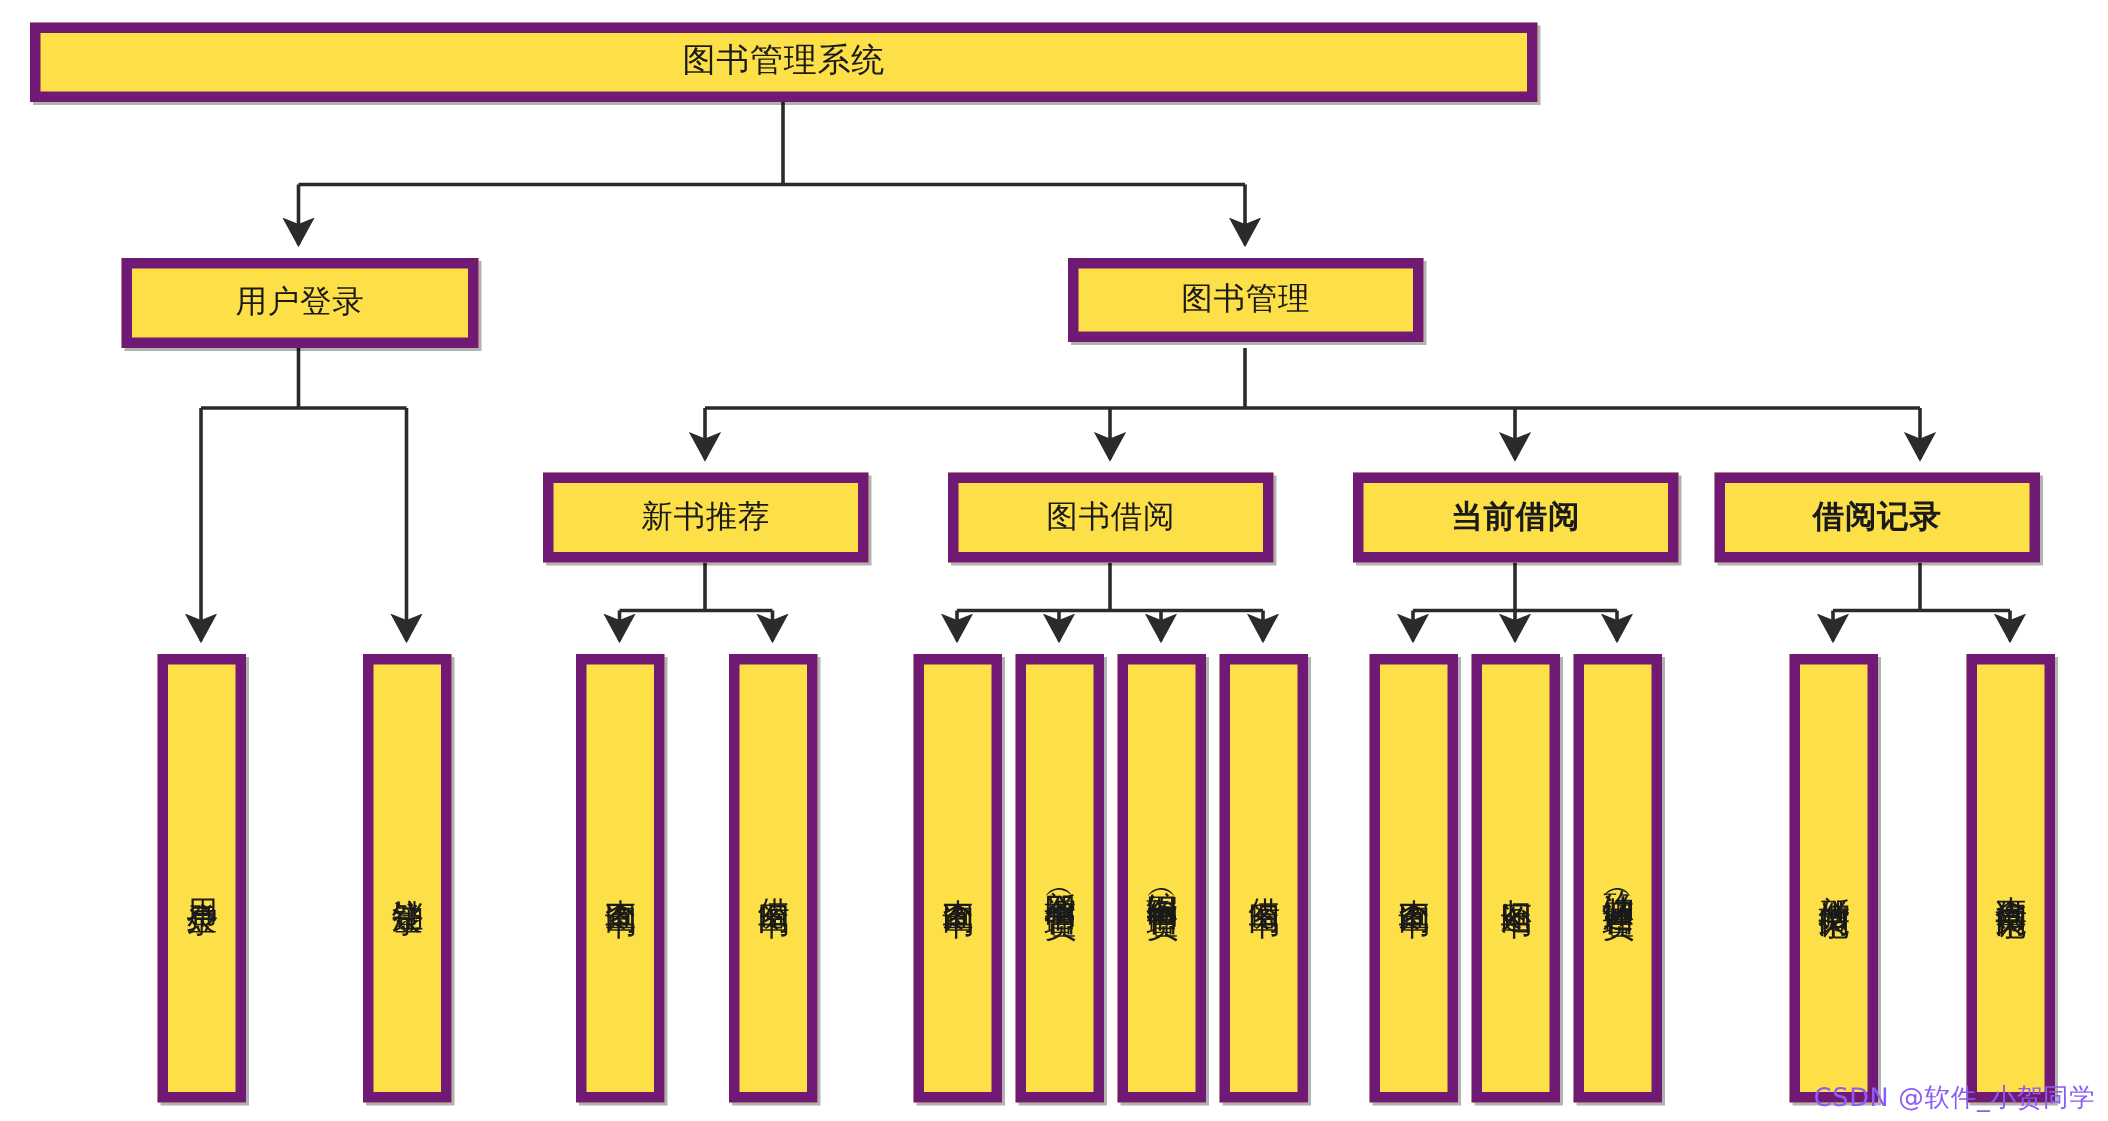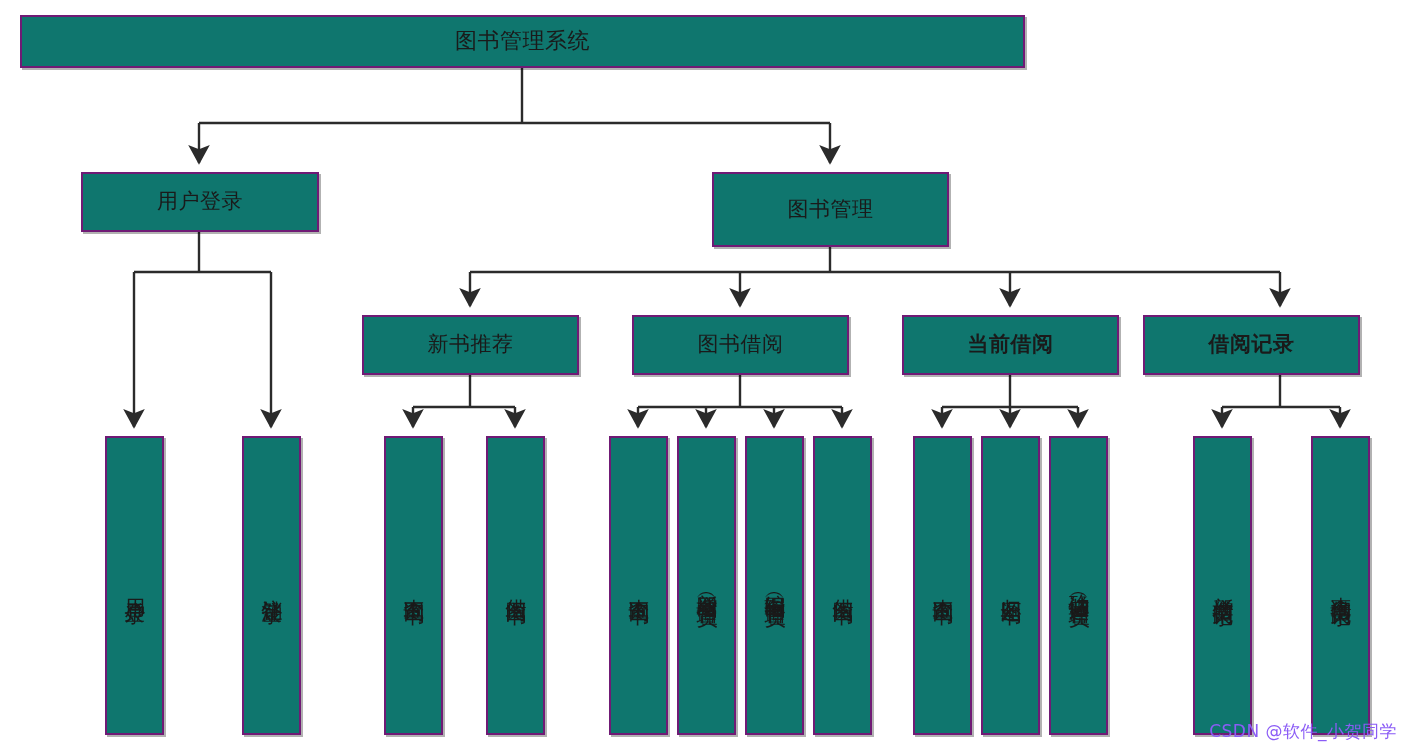--- a/index.html
+++ b/index.html
@@ -20,22 +20,22 @@
     position: absolute;
     left: 0;
     top: 0;
     width: 1405px;
     height: 747px;
     pointer-events: none;
   }
   .node {
     position: absolute;
     box-sizing: border-box;
-    background: #0f766e;
-    border: 2px solid #701a75;
+    background: #fde047;
+    border: 7px solid #701a75;
     display: flex;
     align-items: center;
     justify-content: center;
     box-shadow: 2px 2px 0 rgba(0,0,0,0.30);
   }
   .node-label {
     color: #1a1a1a;
     letter-spacing: 0.5px;
     white-space: nowrap;
   }
@@ -130,21 +130,21 @@
     </g>
   </svg>
 
   <div class="node horiz root" style="left:20px; top:15px; width:1005px; height:53px;">
     <span class="node-label">图书管理系统</span>
   </div>
 
   <div class="node horiz" style="left:81px; top:172px; width:238px; height:60px;">
     <span class="node-label">用户登录</span>
   </div>
-  <div class="node horiz" style="left:712px; top:172px; width:237px; height:75px;">
+  <div class="node horiz" style="left:712px; top:172px; width:237px; height:56px;">
     <span class="node-label">图书管理</span>
   </div>
 
   <div class="node horiz" style="left:362px; top:315px; width:217px; height:60px;">
     <span class="node-label">新书推荐</span>
   </div>
   <div class="node horiz" style="left:632px; top:315px; width:217px; height:60px;">
     <span class="node-label">图书借阅</span>
   </div>
   <div class="node horiz" style="left:902px; top:315px; width:217px; height:60px;font-weight:bold;">

